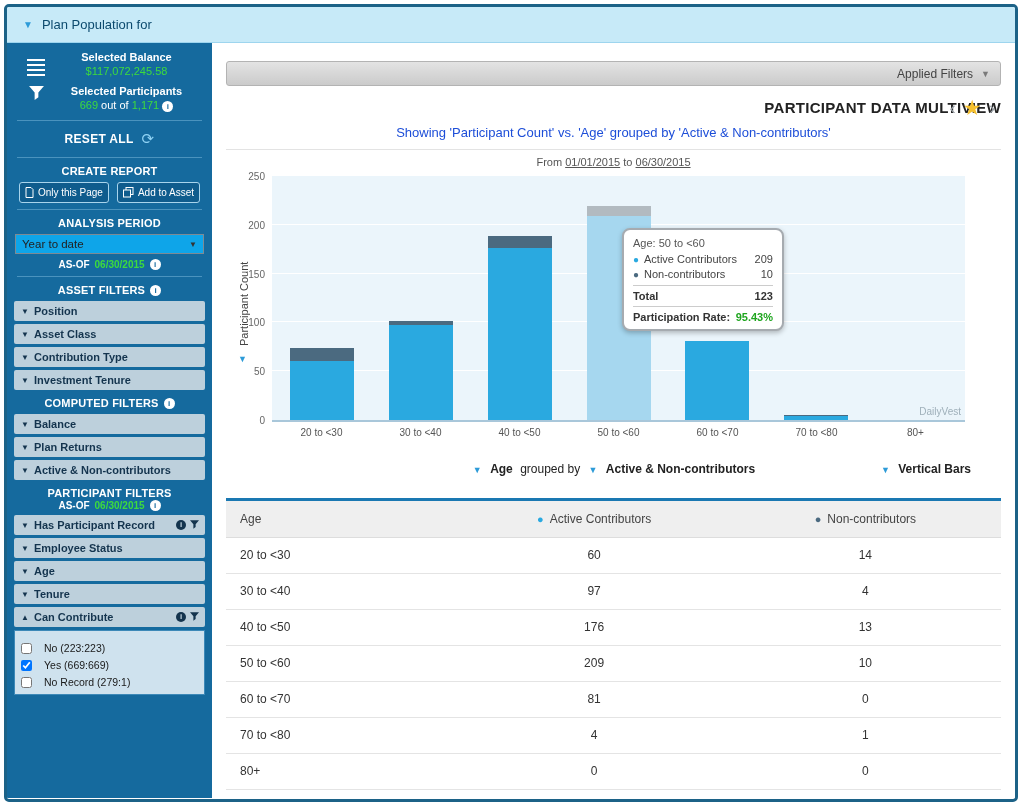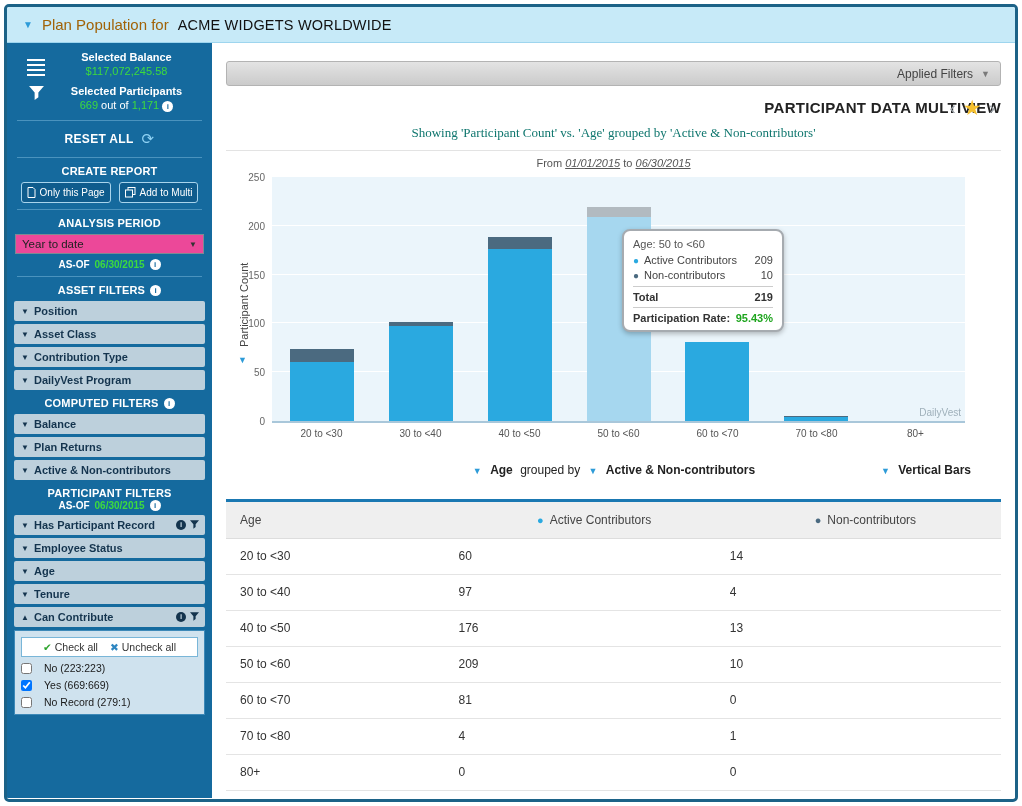--- a/index.html
+++ b/index.html
@@ -4,40 +4,40 @@
 <style>
   * { box-sizing: border-box; margin: 0; padding: 0; }
   html, body { width: 1022px; height: 806px; }
   body { font-family: "Liberation Sans", "DejaVu Sans", sans-serif; background: #ffffff; }
 
   .frame { width: 1014px; height: 798px; margin: 4px; border: 3px solid #1c6287; border-radius: 5px; overflow: hidden; background: #fff; }
 
   
   .topbar { height: 36px; background: #c7eaf8; display: flex; align-items: center; padding-left: 16px; gap: 9px; border-bottom: 1px solid #9ed5ee; }
   .caret-blue { color: #2d9bd8; font-size: 10px; cursor: pointer; }
-  .topbar-prefix { font-size: 15px; color: #a16207; }
+  .topbar-prefix { font-size: 13px; color: #0c4a6e; }
   .topbar-main { font-size: 14.5px; color: #111; letter-spacing: .2px; }
 
   .body-row { display: flex; height: calc(100% - 37px); }
 
   
   .sidebar { width: 205px; flex: none; background: #156a9e; color: #fff; position: relative; padding-top: 8px; overflow: hidden; }
   .side-icons { position: absolute; top: 13px; left: 19px; width: 20px; display: flex; flex-direction: column; gap: 7px; align-items: center; }
   .hamburger i { display: block; width: 18px; height: 2px; background: #fff; margin: 3px 0; }
   .stat-block { margin: 0 6px 8px 40px; text-align: center; }
   .stat-label { font-weight: bold; font-size: 11px; }
   .stat-line { font-size: 11px; margin-top: 2px; }
   .green { color: #3ddb3d; }
   .divider { border-top: 1px solid #4a93be; margin: 6px 10px; }
   .reset-row { display: flex; justify-content: center; align-items: center; gap: 8px; font-weight: bold; font-size: 12px; letter-spacing: .3px; cursor: pointer; padding: 3px 0; }
   .refresh-icon { color: #8fd2f4; font-size: 15px; font-weight: normal; }
   .section-title { display: flex; justify-content: center; align-items: center; gap: 5px; font-weight: bold; font-size: 11px; margin: 7px 4px 5px; letter-spacing: .2px; }
   .report-buttons { display: flex; justify-content: center; gap: 8px; margin: 1px 6px 5px; }
   .report-buttons button { display: flex; align-items: center; gap: 4px; background: #0f5c8d; border: 1px solid #a8d4ec; border-radius: 3px; color: #fff; font-size: 10px; padding: 4px 5px; font-family: inherit; cursor: pointer; }
-  .select-box { margin: 1px 8px 5px; background: #ec4899; color: #222; font-size: 11.5px; height: 20px; display: flex; align-items: center; justify-content: space-between; padding: 0 6px; border: 1px solid #7d8a94; cursor: pointer; }
+  .select-box { margin: 1px 8px 5px; background: #0ea5e9; color: #222; font-size: 11.5px; height: 20px; display: flex; align-items: center; justify-content: space-between; padding: 0 6px; border: 1px solid #7d8a94; cursor: pointer; }
   .sel-caret { font-size: 8px; color: #333; }
   .asof { display: flex; justify-content: center; align-items: center; gap: 5px; font-size: 10px; font-weight: bold; margin-bottom: 4px; }
   .info-icon { display: inline-block; width: 11px; height: 11px; border-radius: 50%; font-size: 8px; font-weight: bold; line-height: 11px; text-align: center; }
   .info-icon.light { background: #fff; color: #156a9e; }
   .info-icon.dark { background: #14344e; color: #c6d7e2; width: 10px; height: 10px; line-height: 10px; }
   .filter-list { margin: 0 7px; }
   .filter-item { position: relative; background: #bdd0dc; color: #14344e; font-weight: bold; font-size: 11px; padding: 4px 6px 4px 20px; margin-bottom: 3px; border-radius: 2px; display: flex; align-items: center; cursor: pointer; }
   .fi-caret { position: absolute; left: 7px; font-size: 8px; }
   .fi-label { flex: 1; white-space: nowrap; overflow: hidden; }
   .fi-icons { margin-left: auto; display: flex; align-items: center; gap: 4px; }
@@ -51,24 +51,24 @@
 
   
   .main { flex: 1; background: #fff; padding: 18px 14px 0; position: relative; overflow: hidden; }
   .toolbar { height: 25px; background: linear-gradient(#e3e3e3, #cbcbcb); border: 1px solid #b3b3b3; border-radius: 3px; display: flex; align-items: center; justify-content: flex-end; gap: 8px; padding: 0 10px; font-size: 12px; color: #444; cursor: pointer; text-align: center; }
   .tb-caret { font-size: 9px; color: #7a7a7a; }
   .title-row { position: relative; margin-top: 13px; text-align: right; height: 20px; }
   .title-row h1 { font-size: 15px; color: #222; letter-spacing: .3px; display: inline; }
   .star-nav { position: absolute; right: 6px; top: -2px; display: flex; align-items: center; gap: 7px; }
   .chev { color: #9aa0a6; font-size: 19px; line-height: 1; cursor: pointer; }
   .star { color: #f6c02d; font-size: 21px; line-height: 1; cursor: pointer; }
-  .subtitle { text-align: center; font-size: 13px; color: #0f766e; margin-top: 6px; font-family: Liberation Serif, serif; }
+  .subtitle { text-align: center; font-size: 13px; color: #1d4ed8; margin-top: 6px; }
   .hdr-divider { border-top: 1px solid #e3e3e3; margin-top: 9px; }
   .daterange { text-align: center; font-size: 11px; color: #555; margin-top: 6px; }
-  .datelink { text-decoration: underline; cursor: pointer; font-style: italic; }
+  .datelink { text-decoration: underline; cursor: pointer; }
   .chart-wrap { position: relative; height: 288px; margin-top: 2px; }
   .y-title { position: absolute; left: 12px; top: 176px; transform: rotate(-90deg); transform-origin: left top; font-size: 11px; color: #444; white-space: nowrap; }
   .y-caret { position: absolute; left: 12px; top: 184px; color: #2d9bd8; font-size: 9px; cursor: pointer; }
   .plot { position: absolute; left: 46px; right: 36px; top: 6px; bottom: 36px; background: #ebf5fb; border-bottom: 2px solid #a9c7da; }
   .gridline { position: absolute; left: 0; right: 0; height: 1px; background: #ffffff; }
   .ytick { position: absolute; right: calc(100% + 7px); transform: translateY(50%); font-size: 10px; color: #666; }
   .xlabel { position: absolute; top: calc(100% + 7px); transform: translateX(-50%); font-size: 10px; color: #555; white-space: nowrap; }
   .bar-seg { position: absolute; width: 64px; }
   .watermark { position: absolute; right: 4px; bottom: 3px; font-size: 10px; color: #9fb0ba; }
   .tooltip { position: absolute; left: 50.5%; top: 52px; width: 162px; background: #fff; border: 2px solid #a6abb0; border-radius: 8px; box-shadow: 0 2px 5px rgba(0,0,0,.25); padding: 7px 9px 6px; font-size: 11px; color: #444; z-index: 5; }
@@ -84,32 +84,31 @@
   .controls-center { position: absolute; left: 0; right: 0; text-align: center; font-size: 12px; color: #222; }
   .c-caret { color: #2d9bd8; font-size: 9px; margin: 0 3px; cursor: pointer; }
   .c-strong { font-weight: bold; margin: 0 2px; cursor: pointer; }
   .c-plain { margin: 0 2px; }
   .controls-right { position: absolute; right: 28px; top: 0; font-size: 12px; color: #222; }
   .blue-rule { height: 3px; background: #1a78b2; margin-top: 20px; }
   .data-table { width: 100%; border-collapse: collapse; font-size: 12px; color: #333; }
   .data-table th { background: #efefef; font-weight: normal; color: #444; height: 36px; text-align: center; border-bottom: 1px solid #ddd; }
   .data-table th.col-age, .data-table td.col-age { text-align: left; padding-left: 14px; width: 30%; }
   .data-table th:nth-child(2), .data-table td:nth-child(2) { width: 35%; }
-  .data-table td { height: 36px; text-align: left; border-bottom: 1px solid #e4e4e4; }
+  .data-table td { height: 36px; text-align: center; border-bottom: 1px solid #e4e4e4; }
   .data-table th .dot { margin-right: 6px; font-size: 11px; }
 </style>
 </head>
 <body>
 
 <div class="frame">
 
   <header class="topbar">
     <span class="caret-blue">▼</span>
     <span class="topbar-prefix">Plan Population for</span>
-    <span class="topbar-main">ACME WIDGETS WORLDWIDE</span>
   </header>
 
   <div class="body-row">
 
     <aside class="sidebar">
       <div class="side-icons">
         <div class="hamburger">
             <i></i>
             <i></i>
             <i></i>
@@ -154,21 +153,21 @@
           <svg width="9" height="11" viewBox="0 0 9 11">
               <path d="M1 .5h5l2 2v8H1z" fill="none" stroke="#fff"></path>
             </svg>
           <span>Only this Page</span>
         </button>
         <button>
           <svg width="11" height="11" viewBox="0 0 11 11">
               <rect x="3" y="0.5" width="7" height="7" fill="none" stroke="#fff"></rect>
               <rect x="0.5" y="3" width="7" height="7" fill="#0f5c8d" stroke="#fff"></rect>
             </svg>
-          <span>Add to Multi</span>
+          <span>Add to Asset</span>
         </button>
       </div>
 
       <div class="divider"></div>
 
       <div class="section-title">
           <span>ANALYSIS PERIOD</span>
         </div>
       <div class="select-box">
         <span>Year to date</span>
@@ -194,21 +193,21 @@
           <div class="filter-item">
             <span class="fi-caret">▼</span>
             <span class="fi-label">Asset Class</span>
           </div>
           <div class="filter-item">
             <span class="fi-caret">▼</span>
             <span class="fi-label">Contribution Type</span>
           </div>
           <div class="filter-item">
             <span class="fi-caret">▼</span>
-            <span class="fi-label">DailyVest Program</span>
+            <span class="fi-label">Investment Tenure</span>
           </div>
         </div>
 
       <div class="section-title">
         <span>COMPUTED FILTERS</span>
           <span class="info-icon light">i</span>
       </div>
       <div id="computed-filters" class="filter-list">
           <div class="filter-item">
             <span class="fi-caret">▼</span>
@@ -261,24 +260,20 @@
             <span class="fi-icons">
               <span class="info-icon dark">i</span>
               <span><svg width="9" height="9" viewBox="0 0 16 15">
                   <path d="M0 0h16l-6 7v5l-4 3V7z" fill="#14344e"></path>
                 </svg></span>
             </span>
           </div>
         </div>
 
       <div class="cc-panel">
-        <div class="checkrow">
-          <span class="check-all"><span class="ck">✔</span><span>Check all</span></span>
-          <span class="uncheck-all"><span class="ux">✖</span><span>Uncheck all</span></span>
-        </div>
         <div id="cc-options">
             <label class="cc-option">
               <input type="checkbox" style="">
               <span class="cc-label">No (223:223)</span>
             </label>
             <label class="cc-option">
               <input type="checkbox" checked="" style="">
               <span class="cc-label">Yes (669:669)</span>
             </label>
             <label class="cc-option">
@@ -327,21 +322,21 @@
               <span class="tt-label">Active Contributors</span>
               <span class="tt-val">209</span>
             </div>
             <div class="tt-row">
               <span class="dot non-dot" style="color: rgb(75, 106, 128);">●</span>
               <span class="tt-label">Non-contributors</span>
               <span class="tt-val">10</span>
             </div>
             <div class="tt-row tt-total">
               <span class="tt-label">Total</span>
-              <span class="tt-val">219</span>
+              <span class="tt-val">123</span>
             </div>
             <div class="tt-row tt-rate">
               <span class="tt-label">Participation Rate:</span>
               <span class="tt-val green2">95.43%</span>
             </div>
           </div>
         <span class="ytick" style="bottom: 0%;">0</span>
             <div class="gridline" style="bottom: 20%;"></div>
             <span class="ytick" style="bottom: 20%;">50</span>
             <div class="gridline" style="bottom: 40%;"></div>

